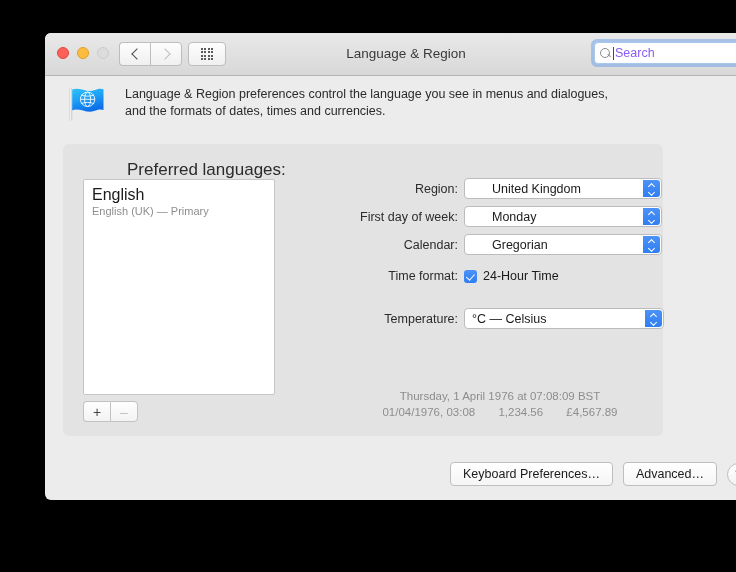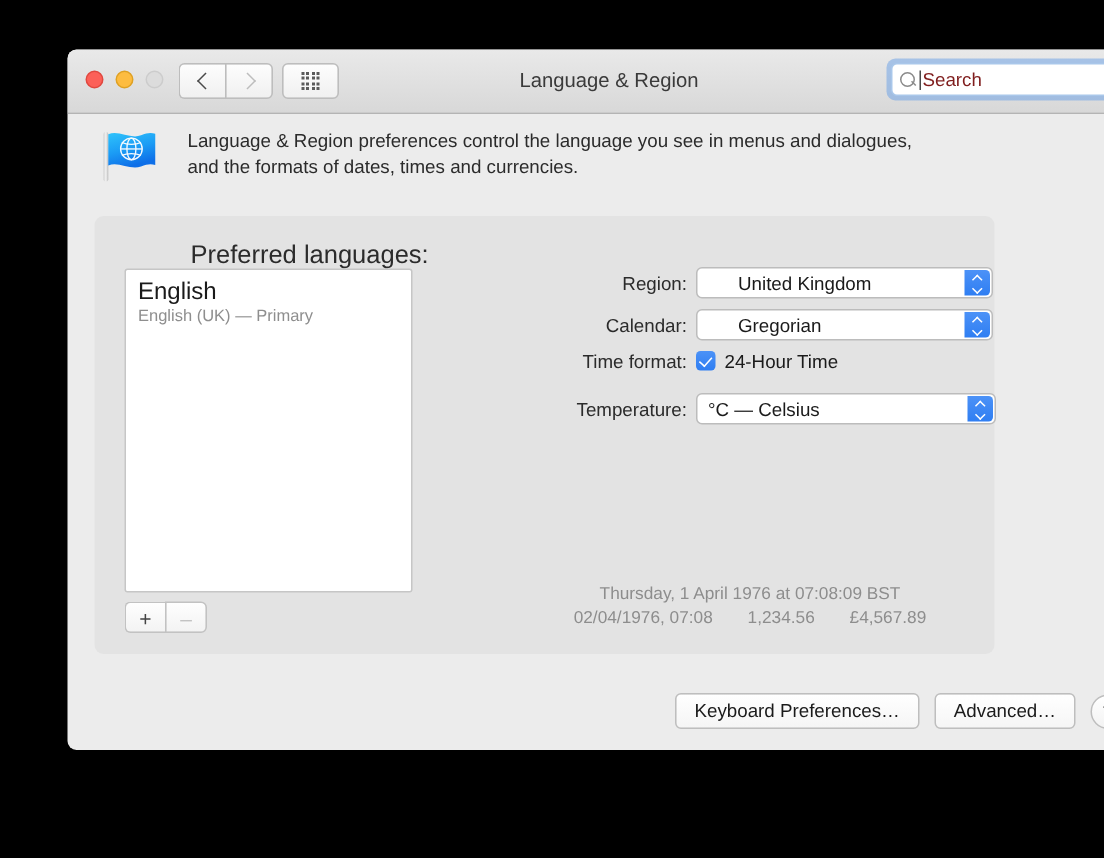--- a/index.html
+++ b/index.html
@@ -148,21 +148,21 @@
     left: 6px; top: 6px;
   }
   .caret {
     width: 1px;
     height: 13px;
     background: #4a4a4a;
     margin: 0 1px 0 2px;
   }
   .searchph {
     font-size: 12.5px;
-    color: #7f1d1d;
+    color: #8b5cf6;
   }
   .flagicon {
     position: absolute;
     left: 20px;
     top: 51px;
     width: 44px;
     height: 40px;
   }
   .bannertext {
     position: absolute;
@@ -300,23 +300,23 @@
     width: 4px; height: 4px;
     border-style: solid;
     border-color: #ffffff;
     border-width: 1.4px 1.4px 0 0;
   }
   .stp.up::before    { transform: rotate(-45deg); }
   .stp.down::before  { transform: rotate(135deg); }
 
   .checkrow {
     display: flex;
-    align-items: flex-start;
+    align-items: flex-end;
     height: 21px;
-    margin-bottom: 7px;
+    margin-bottom: 25px;
   }
   .checkbox {
     width: 13px;
     height: 13px;
     background: linear-gradient(to bottom, #4c92f7, #2f7ef2);
     border-radius: 3px;
     position: relative;
     flex: none;
     margin-right: 6px;
   }
@@ -486,20 +486,30 @@
       <div class="flabel">Region:</div>
       <div class="popup w1">
         <span>United Kingdom</span>
         <span class="steppers">
           <span class="stp up"></span>
             <span class="stp down"></span>
         </span>
       </div>
     </div>
 
+    <div class="frow">
+      <div class="flabel">First day of week:</div>
+      <div class="popup w1">
+        <span>Monday</span>
+        <span class="steppers">
+          <span class="stp up"></span>
+            <span class="stp down"></span>
+        </span>
+      </div>
+    </div>
 
     <div class="frow">
       <div class="flabel">Calendar:</div>
       <div class="popup w1">
         <span>Gregorian</span>
         <span class="steppers">
           <span class="stp up"></span>
             <span class="stp down"></span>
         </span>
       </div>
@@ -519,21 +529,21 @@
           <span class="stp up"></span>
             <span class="stp down"></span>
         </span>
       </div>
     </div>
   </div>
 
   <div class="preview">
     <div>Thursday, 1 April 1976 at 07:08:09 BST</div>
     <div class="l2">
-      <span>02/04/1976, 07:08</span>
+      <span>01/04/1976, 03:08</span>
       <span>1,234.56</span>
       <span>£4,567.89</span>
     </div>
   </div>
 
   <div class="bottombar">
     <div class="pushbtn">Keyboard Preferences…</div>
     <div class="pushbtn">Advanced…</div>
     <div class="helpbtn">?</div>
   </div>

